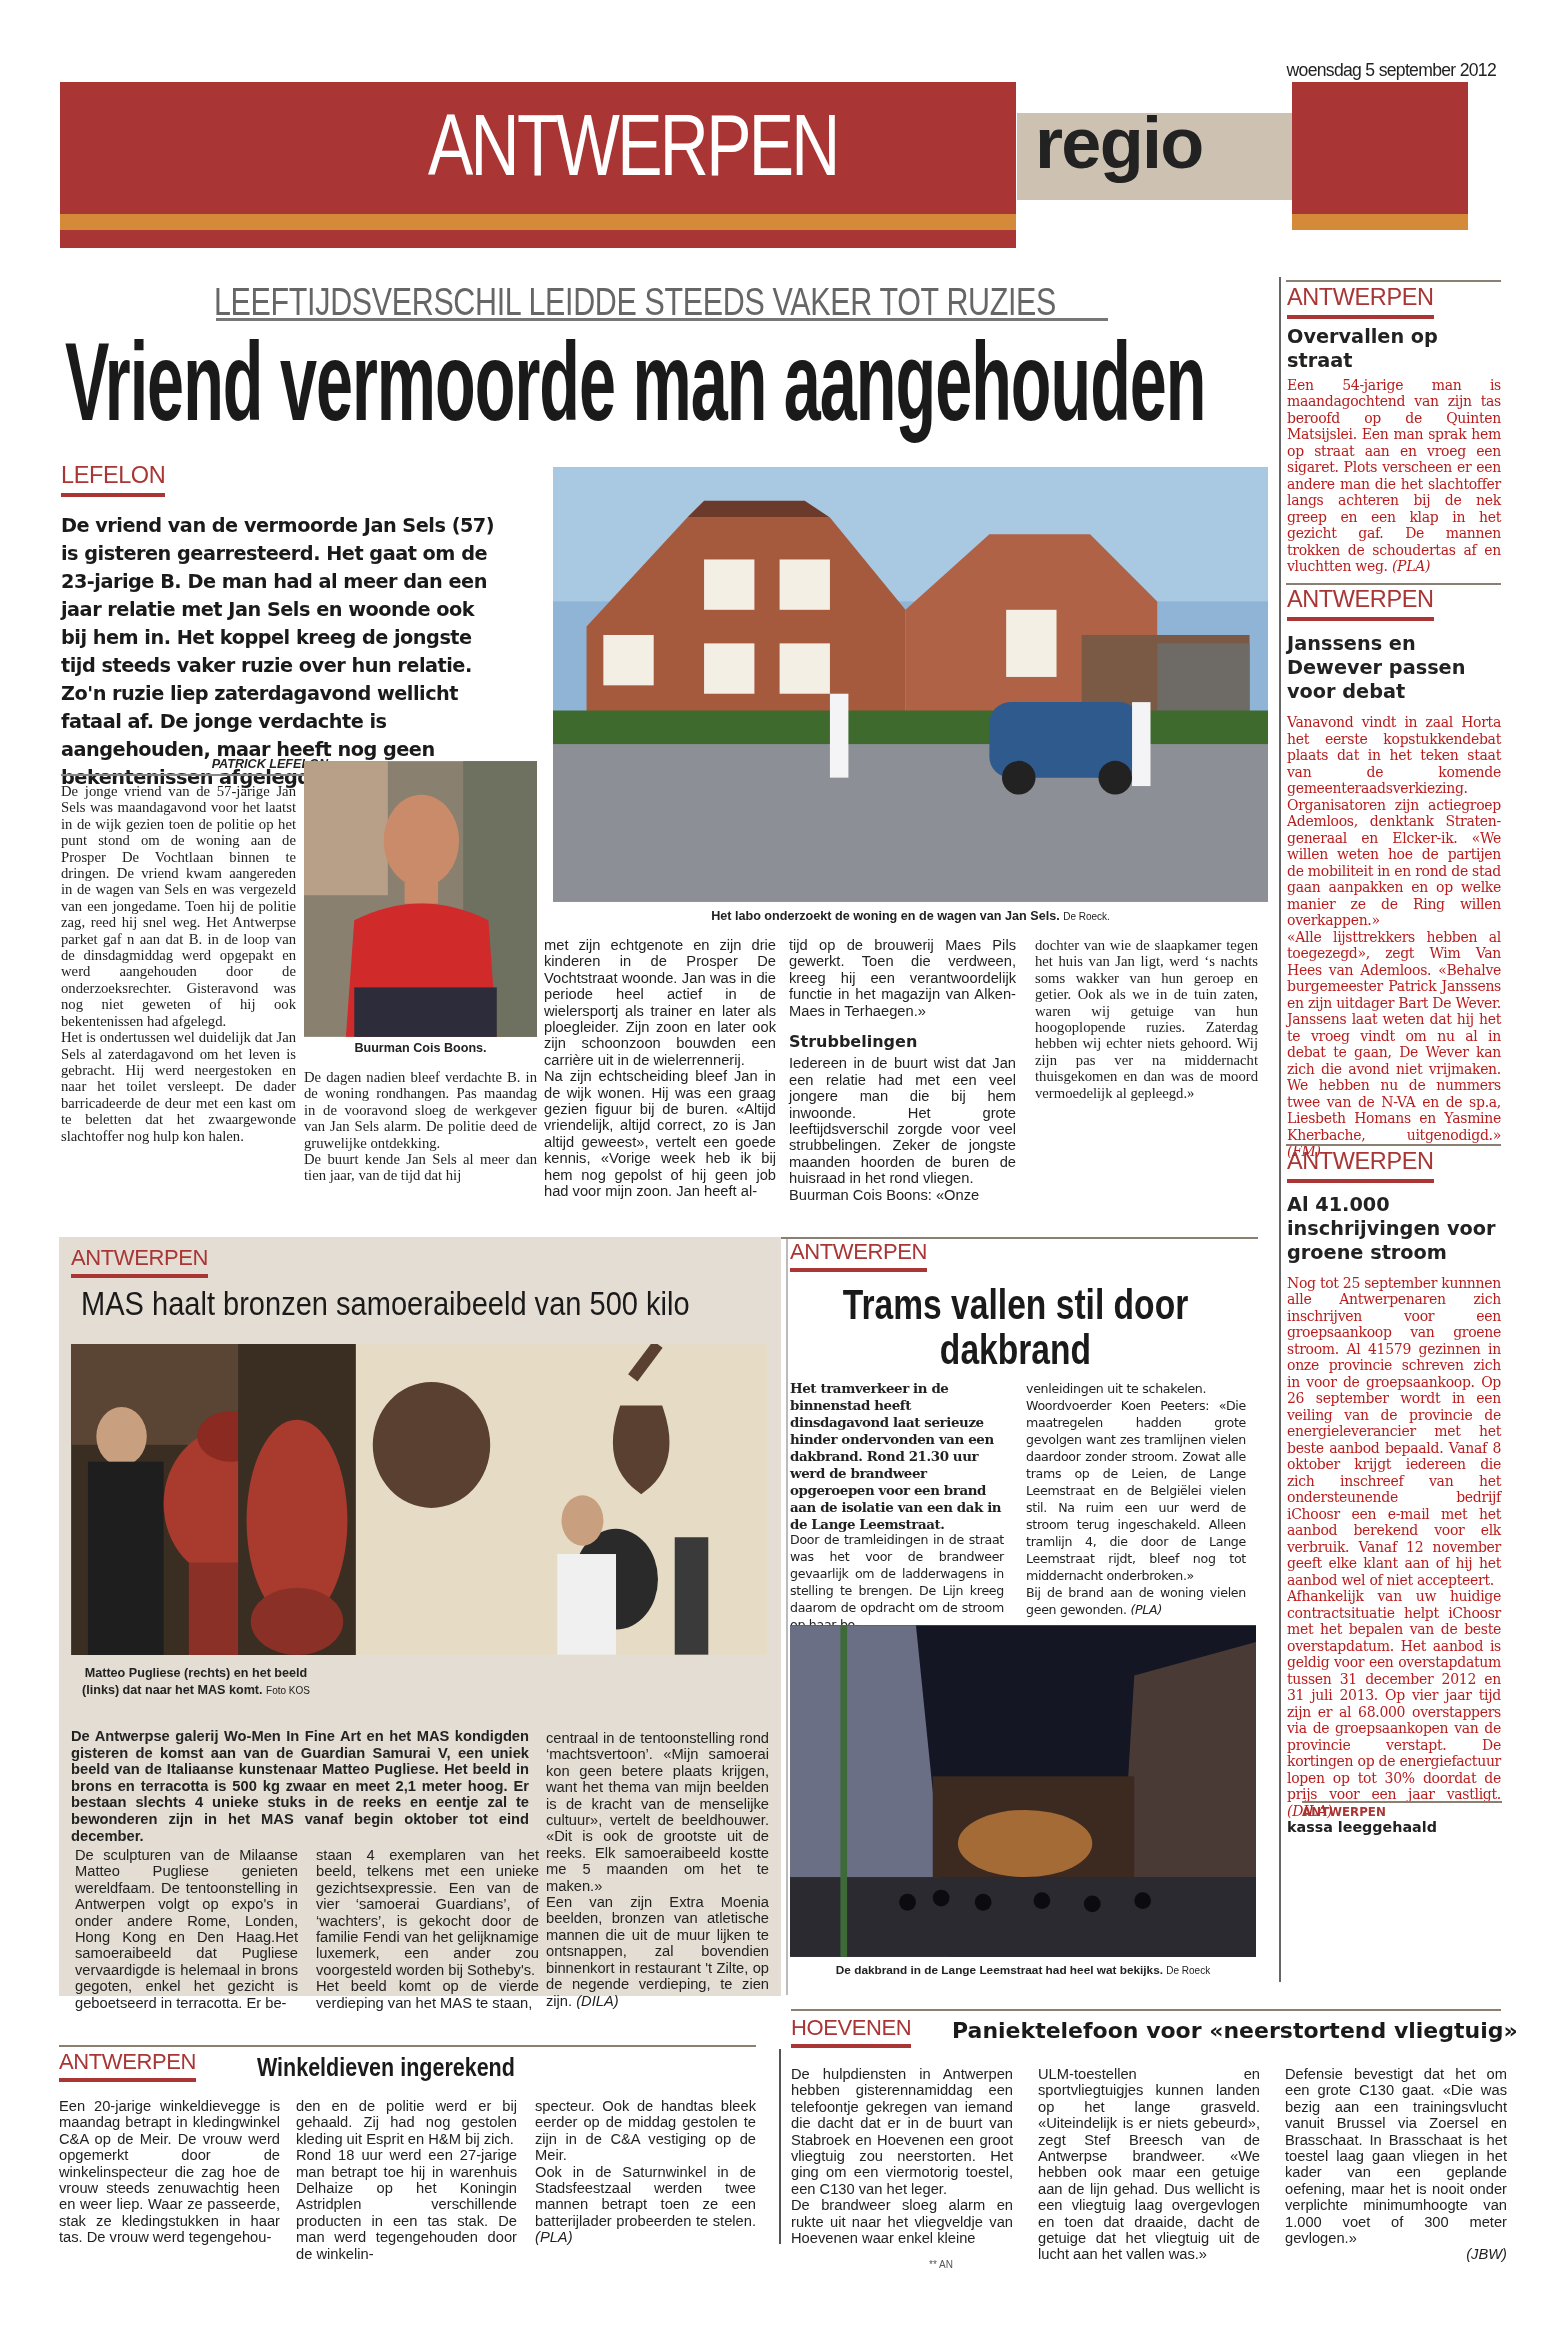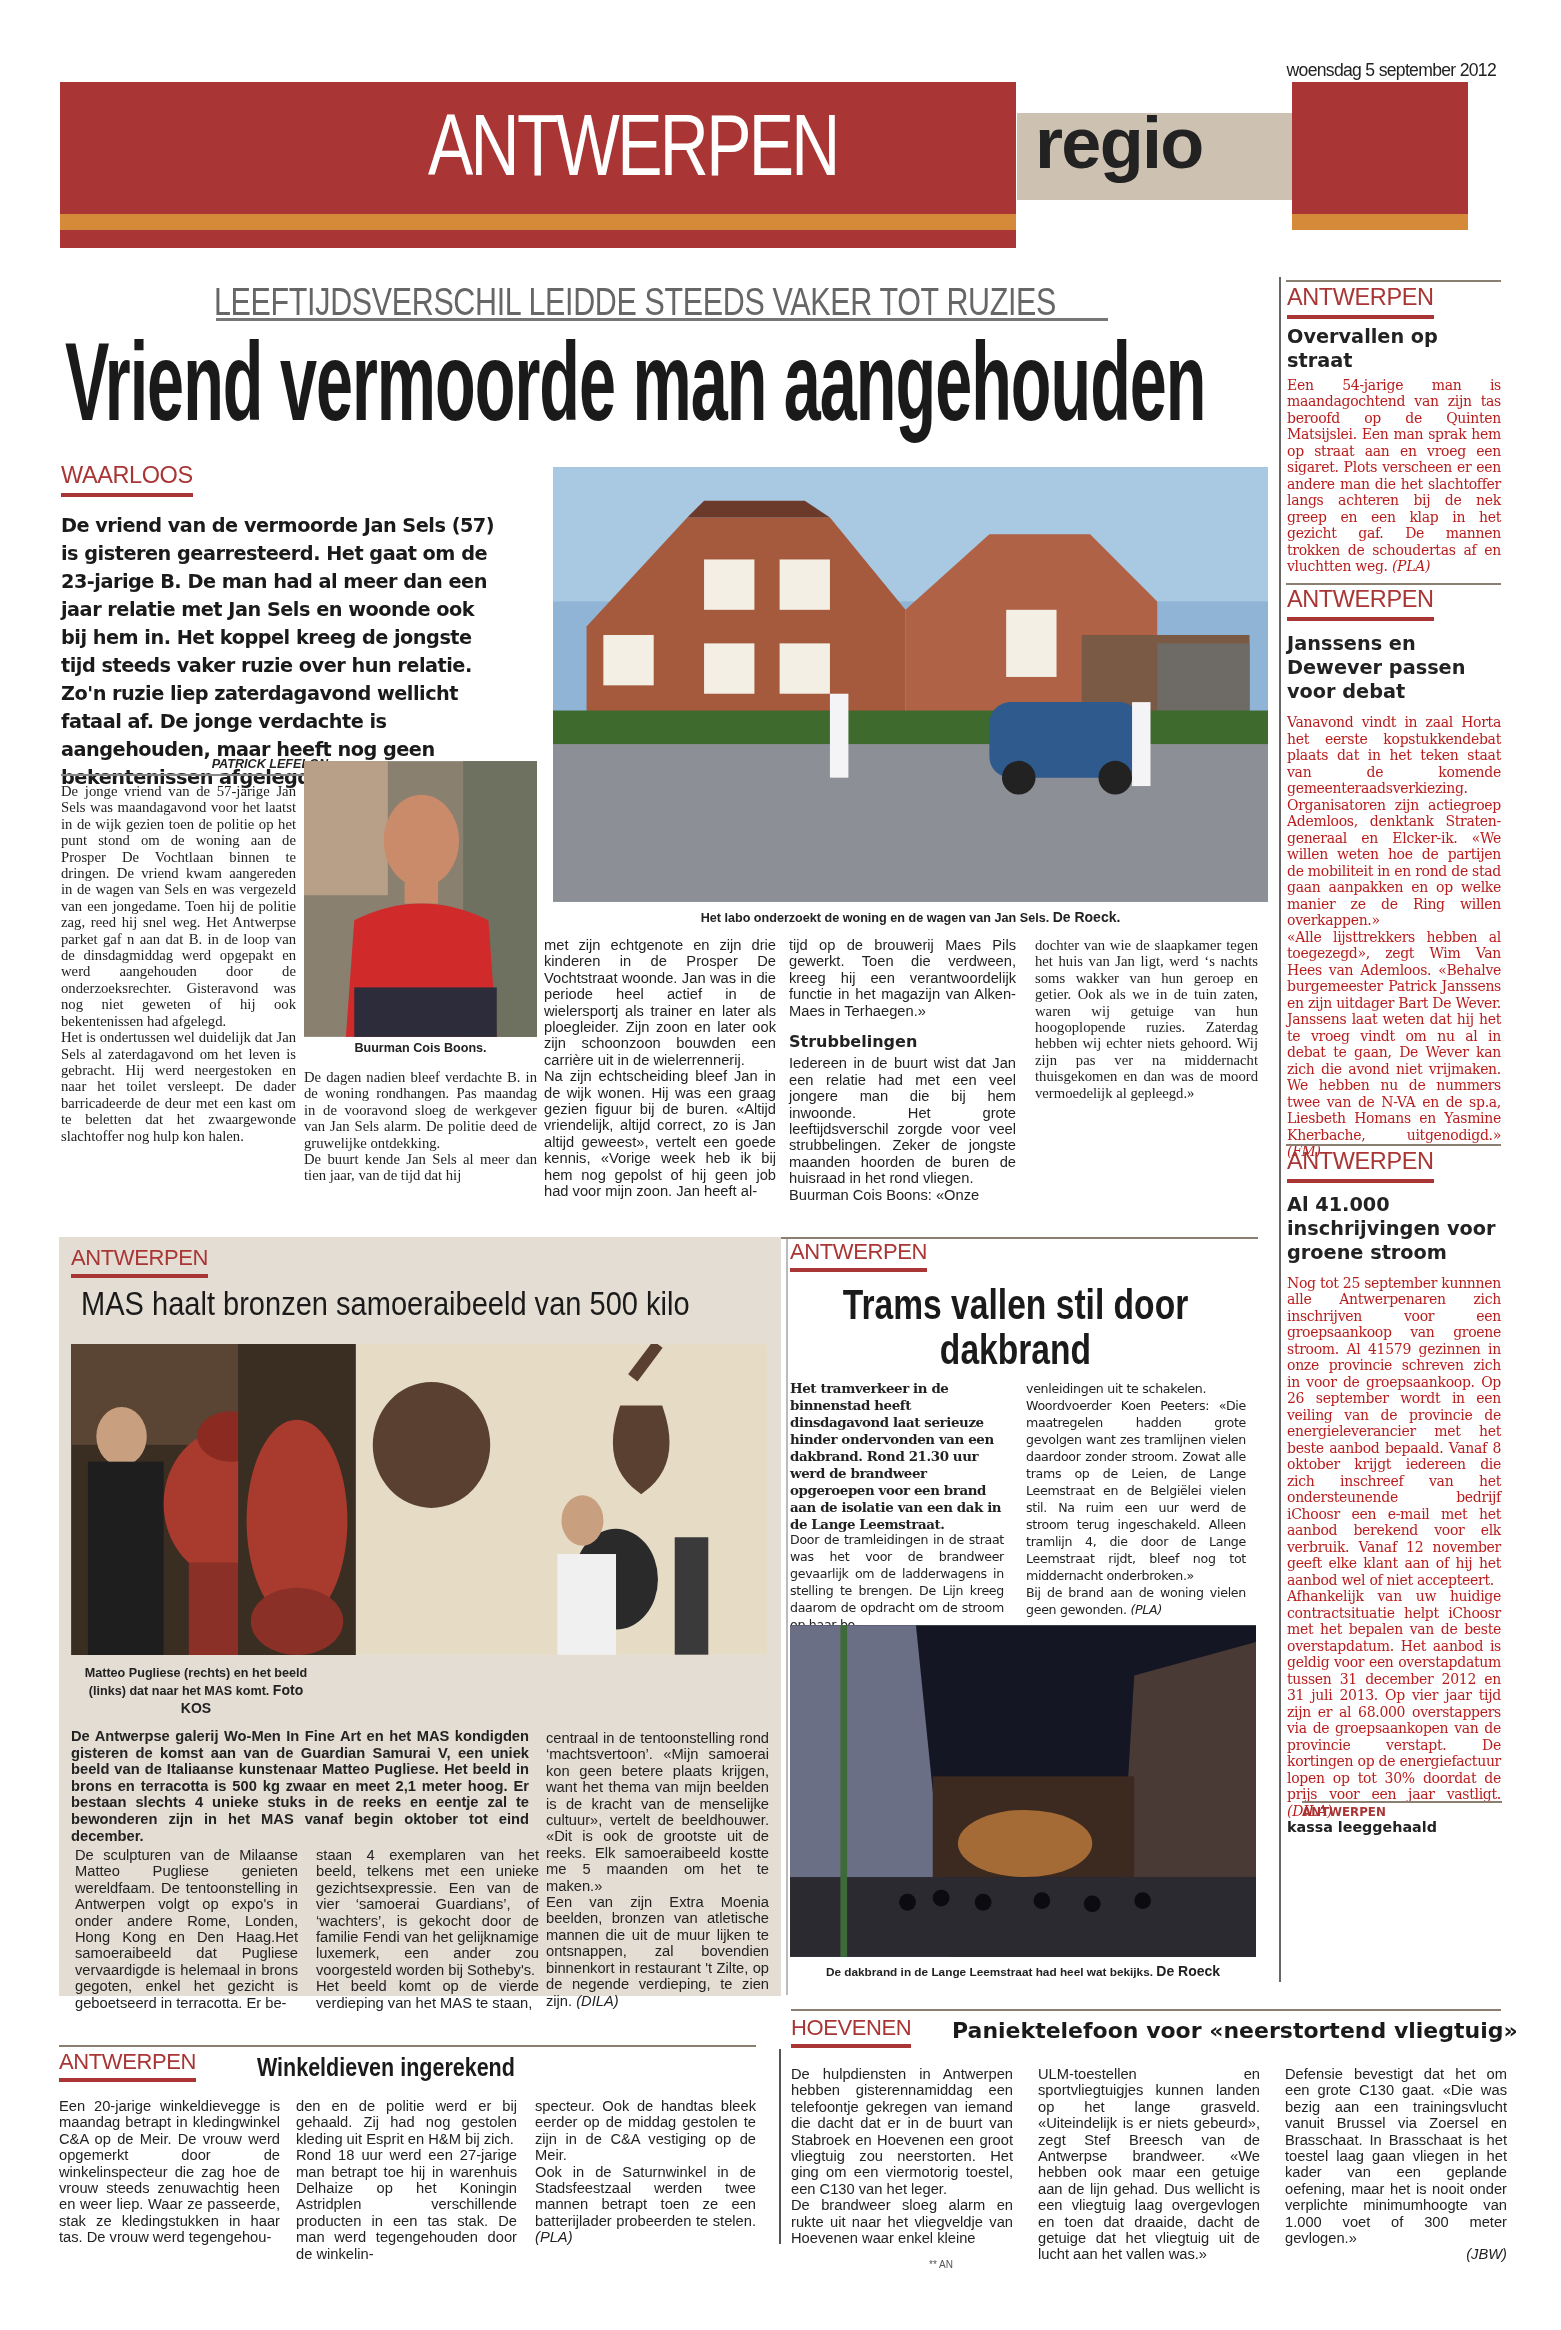--- a/index.html
+++ b/index.html
@@ -28,21 +28,21 @@
   .lead { left: 61px; top: 512px; width: 437px; font-family: "DejaVu Sans", sans-serif; font-weight: 700; font-size: 19.3px; line-height: 28px; color: #1a1a1a; letter-spacing: -0.5px; }
   .byline { left: 143px; top: 757px; width: 185px; text-align: right; font-family: "Liberation Sans", sans-serif; font-style: italic; font-weight: 700; font-size: 12.6px; color: #222; }
   .byline-rule { left: 61px; top: 774px; width: 266px; height: 1.7px; background: #888; }
 
   .body { font-family: "Liberation Serif", serif; font-size: 14.7px; line-height: 16.4px; text-align: justify; color: #222; hyphens: auto; }
   .body p { margin: 0; }
   .narrow { font-family: "Liberation Sans Narrow", "Liberation Sans", sans-serif; }
 
   .photo { overflow: hidden; }
   .caption { font-family: "Liberation Sans", sans-serif; font-weight: 700; font-size: 12.6px; color: #222; text-align: center; }
-  .caption .credit { font-weight: 700; font-size: 14px; }
+  .caption .credit { font-weight: 400; font-size: 10px; }
 
   .rule { height: 1.7px; background: #8b7f72; }
   .vrule { width: 1.7px; background: #666; }
 
   .side-head { font-family: "DejaVu Sans", sans-serif; font-weight: 700; font-size: 19.3px; line-height: 24px; color: #222; }
   .side-body { font-family: "DejaVu Serif", serif; font-size: 14px; line-height: 16.5px; text-align: justify; color: #b91c1c; letter-spacing: -0.3px; }
 
   .mas-box { left: 59px; top: 1237px; width: 722px; height: 759px; background: #e4ddd3; }
   .mas-head { left: 81px; top: 1285px; font-family: "Liberation Sans", sans-serif; font-size: 33px; color: #1a1a1a; transform: scaleX(0.88); transform-origin: left top; white-space: nowrap; }
 
@@ -63,21 +63,21 @@
 <div class="abs mast-orange-right"></div>
 <div class="abs mast-title">ANTWERPEN</div>
 <div class="abs mast-tag"></div>
 <div class="abs mast-tag-text">regio</div>
 
 <div class="abs kicker">LEEFTIJDSVERSCHIL LEIDDE STEEDS VAKER TOT RUZIES</div>
 <div class="abs kicker-line"></div>
 <div class="abs main-head">Vriend vermoorde man aangehouden</div>
 
 <div class="abs" style="left:61px; top:464px;">
-  <span class="section-label">WAARLOOS</span>
+  <span class="section-label">LEFELON</span>
 </div>
 <div class="abs lead">De vriend van de vermoorde Jan Sels (57) is gisteren gearresteerd. Het gaat om de 23-jarige B. De man had al meer dan een jaar relatie met Jan Sels en woonde ook bij hem in. Het koppel kreeg de jongste tijd steeds vaker ruzie over hun relatie. Zo'n ruzie liep zaterdagavond wellicht fataal af. De jonge verdachte is aangehouden, maar heeft nog geen bekentenissen afgelegd.</div>
 <div class="abs byline">PATRICK LEFELON</div>
 <div class="abs byline-rule"></div>
 
 <div class="abs photo" style="left:553px; top:467px; width:715px; height:435px;">
   <svg width="715" height="435" viewBox="0 0 852 518">
     <rect width="852" height="518" fill="#8fb4d6"></rect>
     <rect y="0" width="852" height="160" fill="#a9c8e2"></rect>
     <polygon points="40,190 160,60 330,60 420,170 420,330 40,330" fill="#a55a3d"></polygon>

